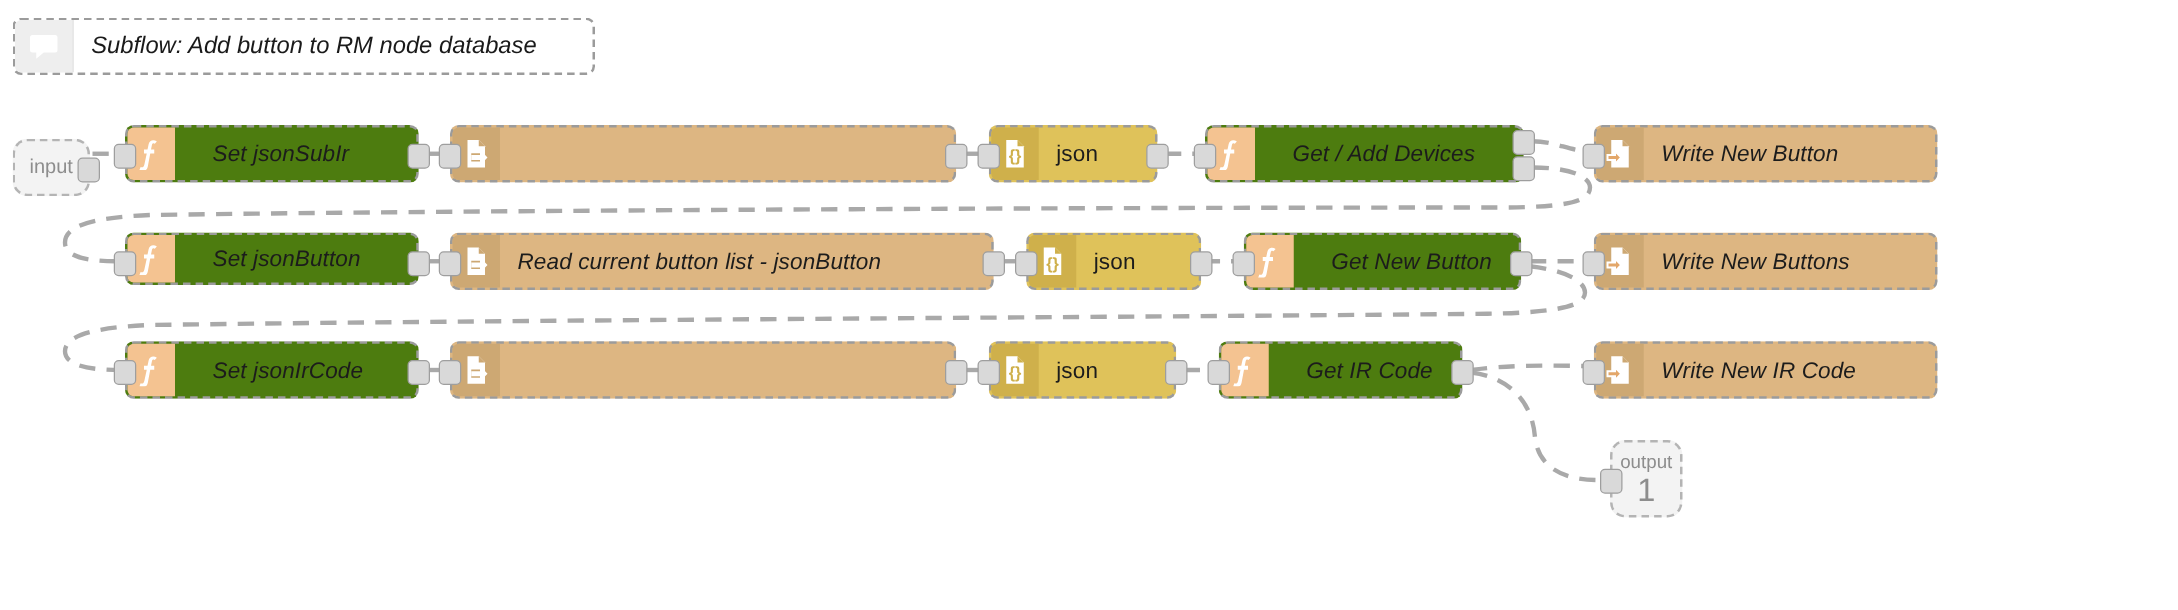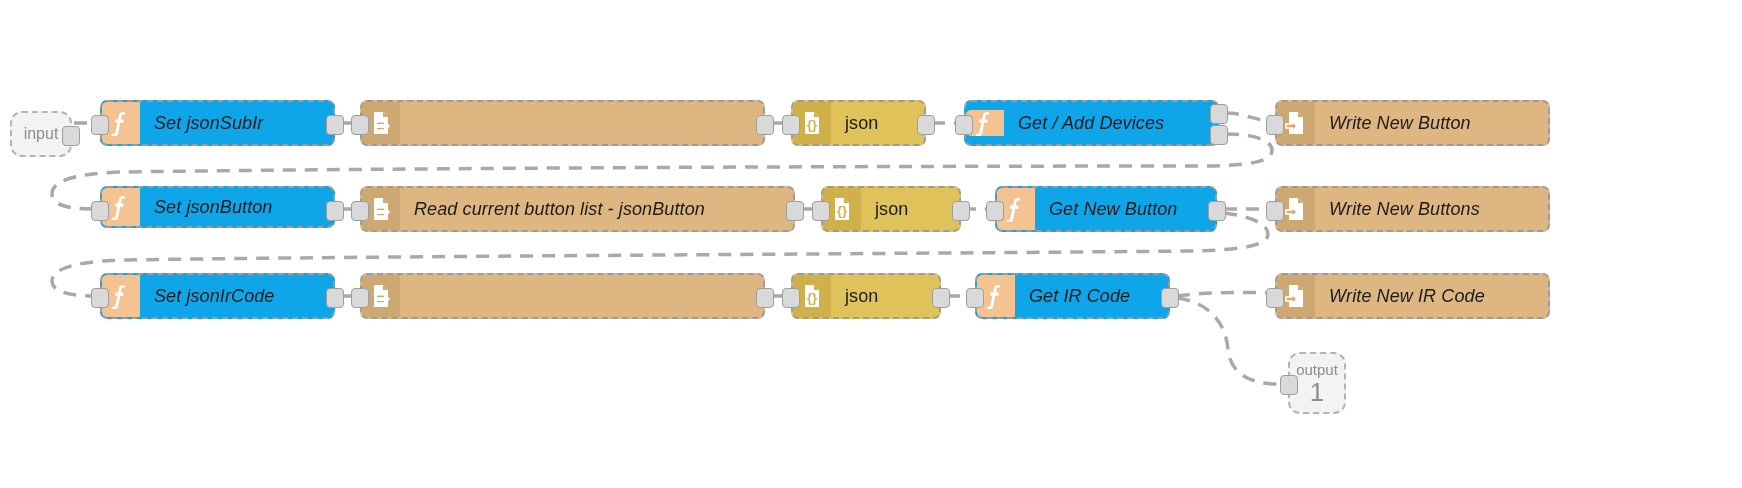--- a/index.html
+++ b/index.html
@@ -88,21 +88,21 @@
     font-style: italic;
     color: #1c1c1c;
     white-space: nowrap;
     letter-spacing: 0.1px;
   }
   .node-label.plain {
     font-style: normal;
     font-size: 18px;
   }
   
-  .n-function      { background: #0ea5e9; }
+  .n-function      { background: #4d7c0f; gap: 16px; }
   .n-function .node-icon { background: #f4c391; }
   .n-file-in       { background: #ddb682; }
   .n-file-in .node-icon  { background: #cda873; }
   .n-json          { background: #dfc25a; }
   .n-json .node-icon     { background: #cfb04b; }
   .n-file-out      { background: #ddb682; }
   .n-file-out .node-icon { background: #cda873; }
 
   
   .port {
@@ -175,20 +175,28 @@
     <path class="wire" d="M 341,296 C 349,296 351,296 359,296"></path>
     <path class="wire" d="M 771,296 C 779,296 781,296 789,296"></path>
     <path class="wire" d="M 947,296 C 957,296 963,296 971,296"></path>
 
     <path class="wire" d="M 1177,296 C 1205,292 1240,292 1272,293"></path>
 
     <path class="wire" d="M 1177,298 C 1208,302 1226,322 1228,350
                             C 1231,375 1252,384 1278,384"></path>
   </svg>
 
+  <div class="subflow-header" style="left:10px; top:14px; width:466px; height:46px;">
+    <div class="subflow-icon-box">
+      <svg width="24" height="22" viewBox="0 0 24 22" xmlns="http://www.w3.org/2000/svg">
+        <path d="M3 2 h18 a2 2 0 0 1 2 2 v10 a2 2 0 0 1 -2 2 h-9 l-6 5 v-5 h-3 a2 2 0 0 1 -2 -2 v-10 a2 2 0 0 1 2 -2 z" fill="#ffffff"></path>
+      </svg>
+    </div>
+    <div class="subflow-title">Subflow: Add button to RM node database</div>
+  </div>
 
   <div class="terminal terminal-input" style="left:10px; top:111px; width:62px; height:46px;justify-content:center;">
     <span>input</span>
     <span class="port out" style="top:13px; right:-10px;"></span>
   </div>
 
   <div class="terminal terminal-output" style="left:1288px; top:352px; width:58px; height:62px;">
     <span class="t-word">output</span>
     <span class="t-num">1</span>
     <span class="port in" style="top:21px; left:-10px;"></span>
@@ -226,21 +234,21 @@
               <path d="M5 2 h9 l5 5 v17 h-14 z" fill="#ffffff"></path>
               <path d="M14 2 l5 5 h-5 z" fill="#cfb04b"></path>
               <text x="12" y="19" text-anchor="middle" font-size="13" font-family="&quot;Liberation Sans&quot;, sans-serif" font-weight="bold" fill="#cfb04b">{}</text>
             </g>
           </svg>
         </div>
         <div class="node-label plain">json</div>
         <span class="port in" style="top: 13px;"></span>
         <span class="port out" style="top: 12.5px;"></span>
       </div>
-      <div class="node n-function" style="left: 964px; top: 100px; width: 255px; height: 46px; align-items: center;">
+      <div class="node n-function" style="left: 964px; top: 100px; width: 255px; height: 46px;">
         <div class="node-icon">
           <svg width="24" height="26" viewBox="0 0 24 26">
             <path d="M16.5 3.2 C14.0 1.2 10.6 2.0 9.9 5.4 L9.0 9.6 H6.2 v3.1 h2.2 l-1.9 8.9 c-0.5 2.4 -1.9 2.6 -3.0 1.9 l-1.0 2.6 c2.7 1.6 6.0 0.6 6.7 -2.8 l2.0 -10.6 h3.2 V9.6 h-2.6 l0.7 -3.5 c0.3 -1.5 1.3 -1.9 2.3 -1.1 z" fill="#ffffff"></path>
           </svg>
         </div>
         <div class="node-label">Get / Add Devices</div>
         <span class="port in" style="top: 13px;"></span>
         <span class="port out" style="top: 2px;"></span>
         <span class="port out" style="top: 23px;"></span>
       </div>

